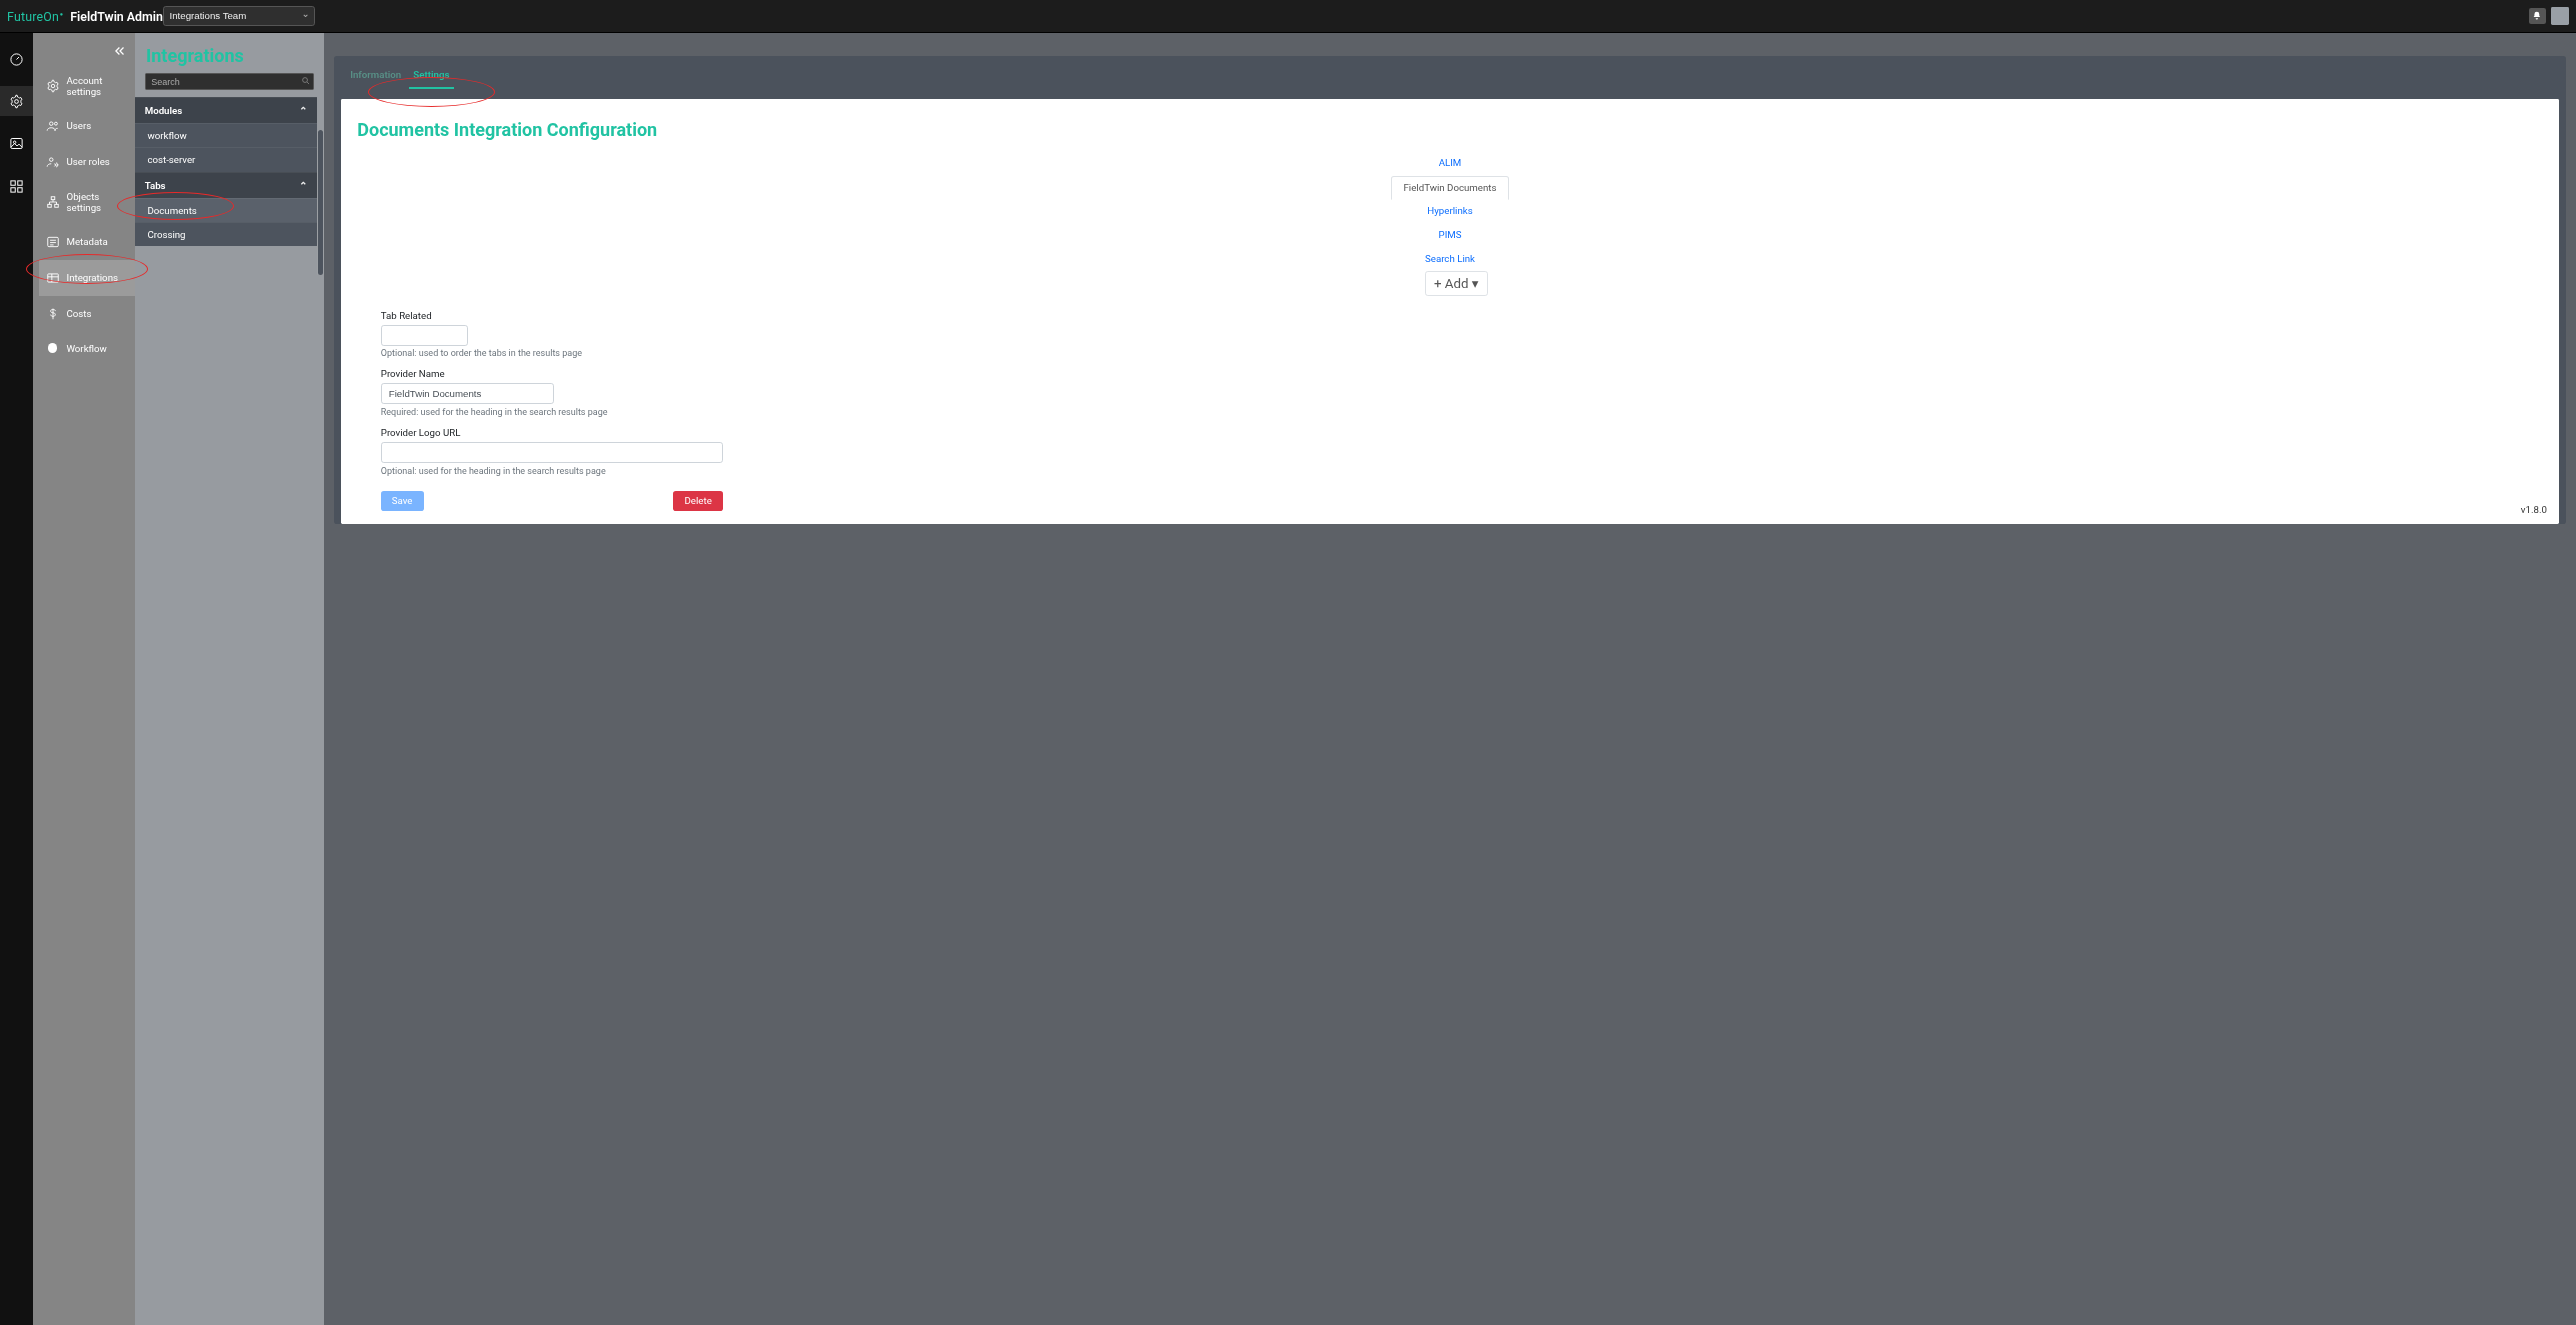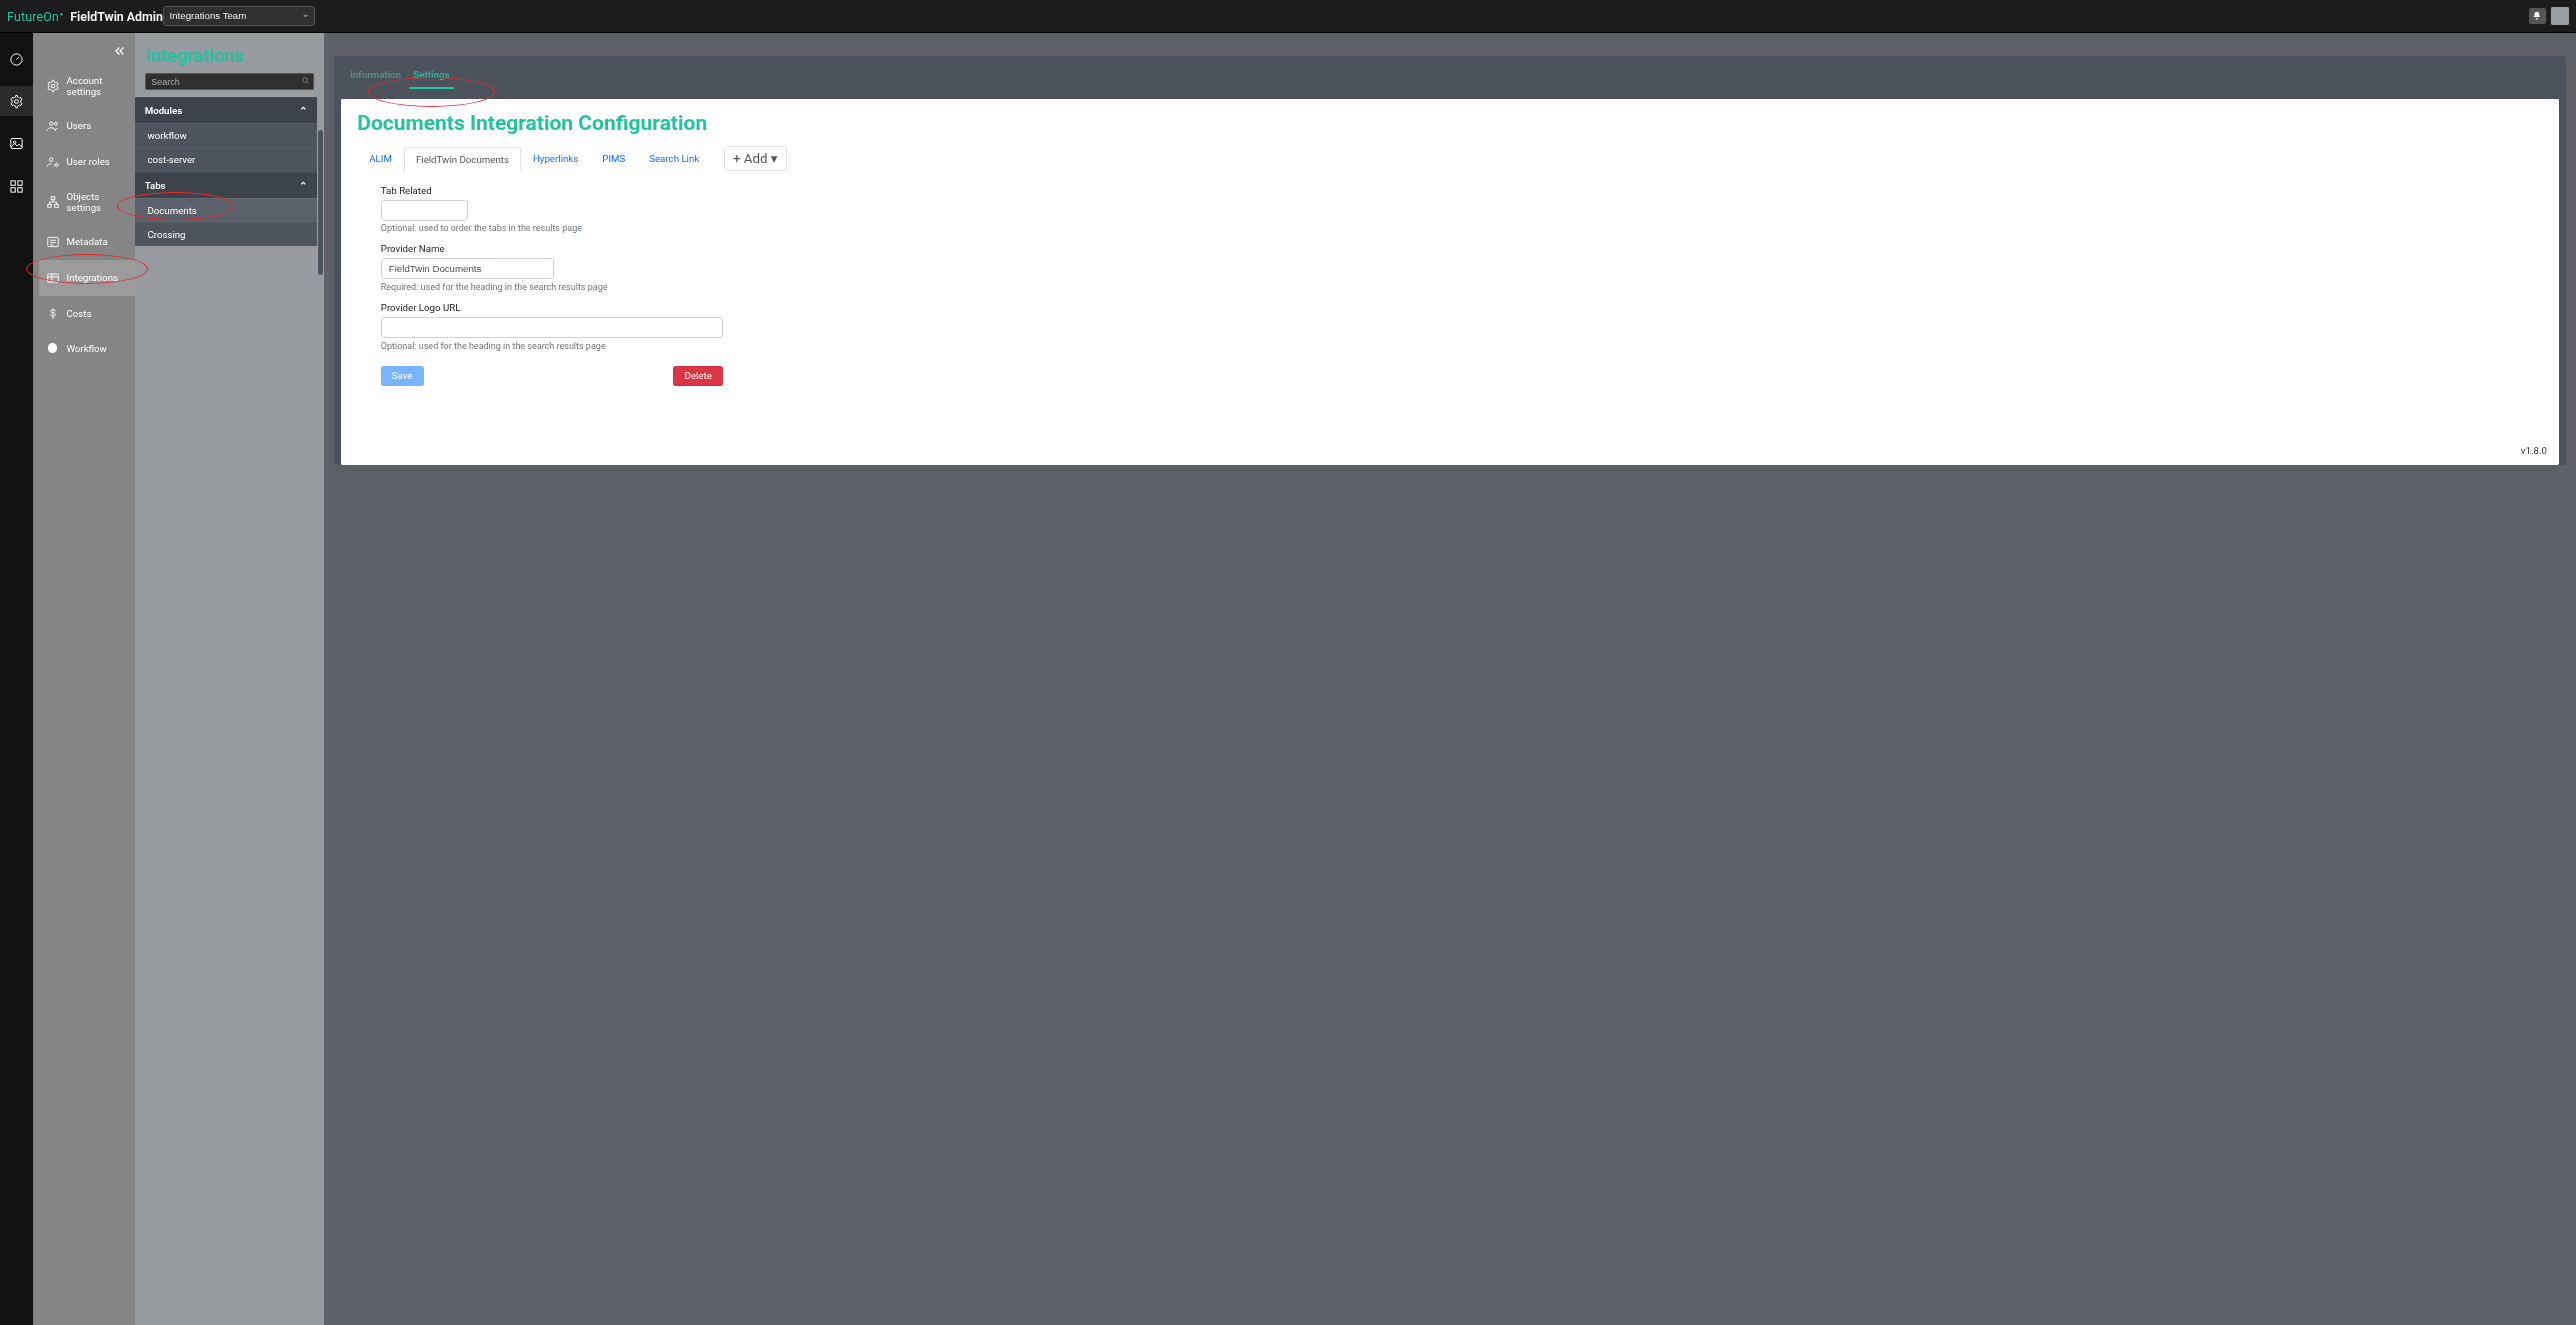--- a/index.html
+++ b/index.html
@@ -79,22 +79,22 @@
   .trash-btn{width:18px;height:18px;border-radius:50%;background:#3b82f6;display:flex;align-items:center;justify-content:center;color:#fff;}
   .trash-btn svg{width:9.7px;height:11px;fill:#fff;}
   .create-btn{background:var(--teal-dark);color:#fff;border:none;border-radius:2.8px;padding:4.8px 8.3px;font-size:9.7px;cursor:pointer;}
 
   .inner-card{background:#4b525c;border-radius:2.8px;margin-top:12.4px;}
   .inner-tabs{display:flex;gap:4.1px;padding:7px 12.4px 0;position:relative;}
   .inner-tab{padding:5.5px 4.1px 7px;font-weight:600;color:#5fb09d;opacity:.65;cursor:pointer;}
   .inner-tab.active{color:var(--teal);opacity:1;border-bottom:2.1px solid var(--teal);}
 
   .white-panel{background:#fff;border-radius:1.4px;margin:9.7px 7px 7px;padding:12.4px 16.6px;color:#212529;position:relative;min-height:366px;}
-  .config-title{color:var(--teal);font-size:21px;font-weight:700;margin:0 0 11px;}
-  .config-tabs{display:flex;align-items:center;gap:0;border-bottom:0.7px solid rgba(0,0,0,0);margin-bottom:12.4px;}
+  .config-title{color:var(--teal);font-size:18px;font-weight:700;margin:8px 0 11px;}
+  .config-tabs{display:flex;align-items:center;gap:0;border-bottom:0.7px solid rgba(0,0,0,0);margin-bottom:12.4px;flex-direction:column;}
   .cfg-tab{padding:5.5px 11px;color:var(--link);font-size:9.7px;border:0.7px solid transparent;background:transparent;cursor:pointer;border-radius:2.8px 2.8px 0 0;}
   .cfg-tab.active{color:#555;border:0.7px solid #dee2e6;border-bottom-color:#fff;background:#fff;position:relative;top:0.7px;}
   .cfg-add{margin-left:12.4px;padding:4.1px 8.3px;background:#fff;border:0.7px solid #dee2e6;border-radius:2.8px;color:#555;cursor:pointer;}
 
   .form-area{max-width:359px;margin-left:23.5px;}
   .form-label{font-size:9.7px;color:#212529;margin-top:9.7px;margin-bottom:4.1px;display:block;}
   .form-input{width:87px;height:21px;border:0.7px solid #ced4da;border-radius:2.8px;padding:0 7px;font-size:9.7px;color:#495057;}
   .form-input.full{width:100%;max-width:173px;}
   .form-input.wide{width:100%;max-width:342px;}
   .form-help{font-size:9px;color:var(--text-muted);margin-top:2.8px;}

